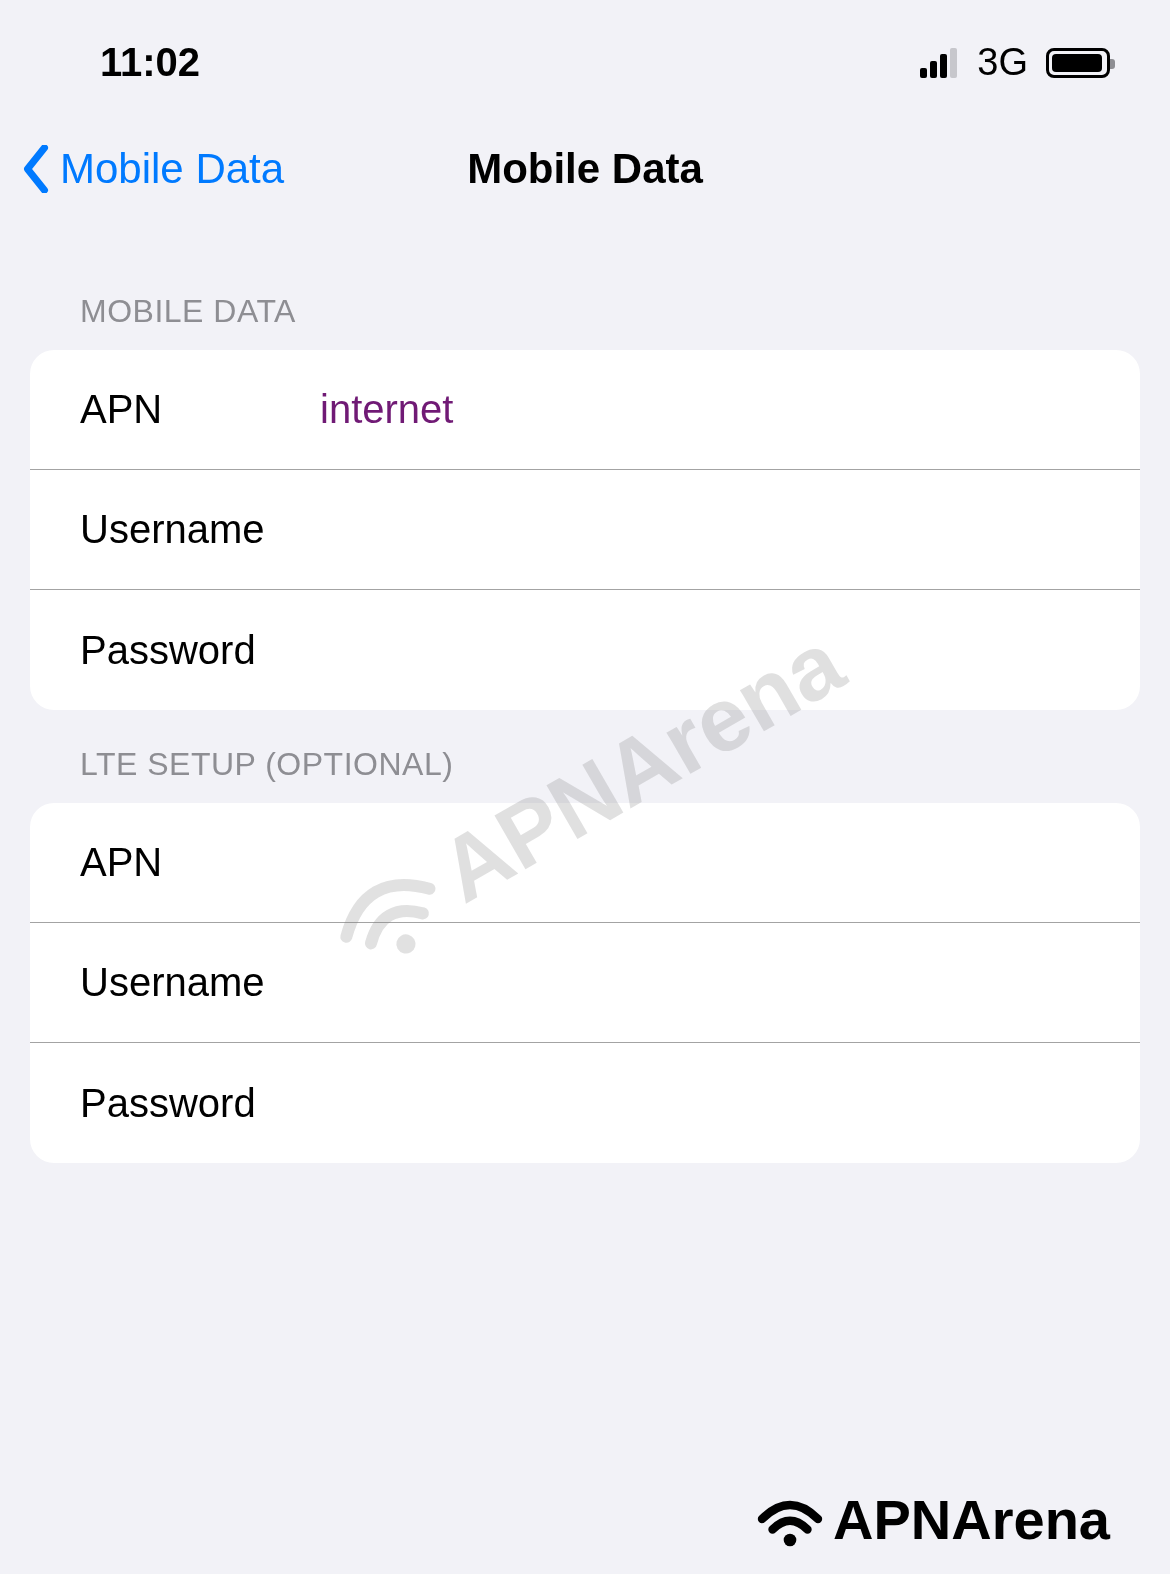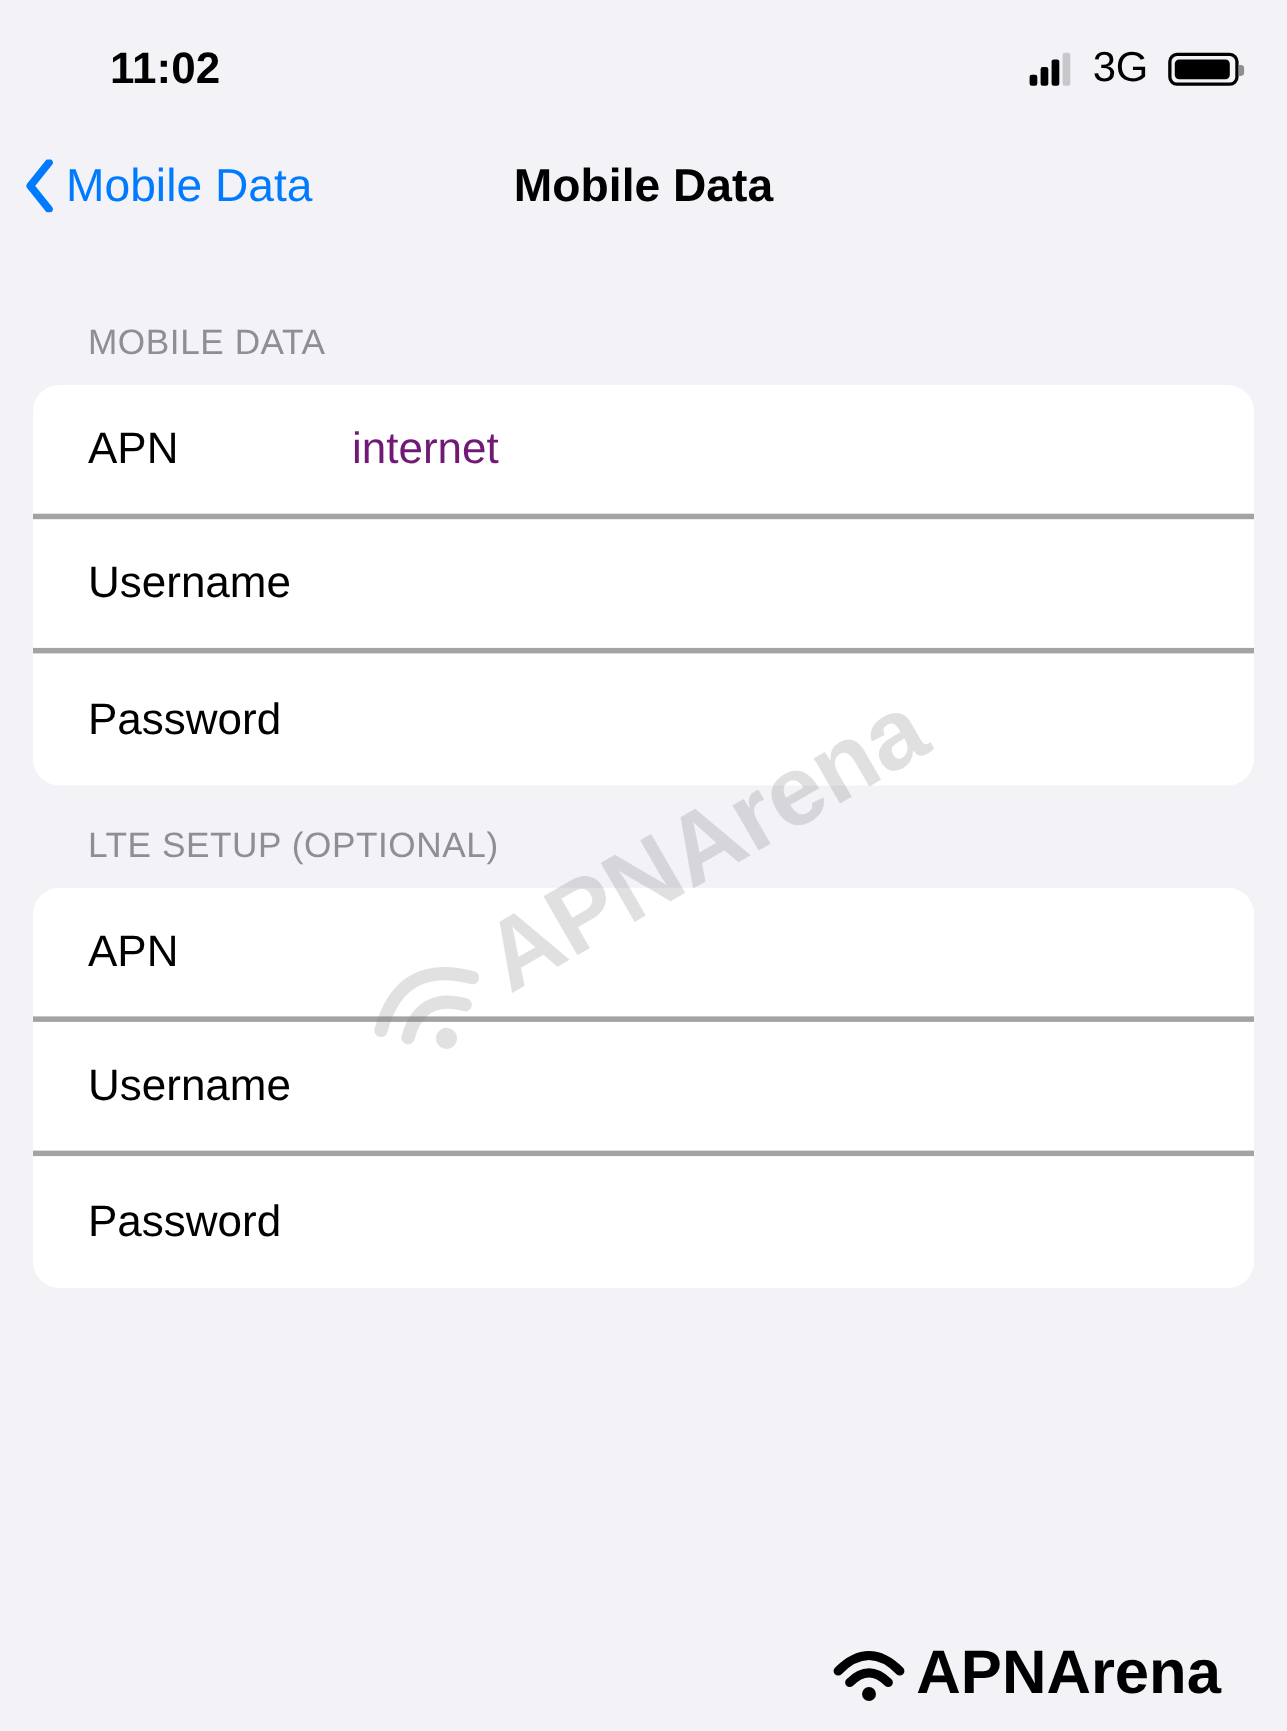--- a/index.html
+++ b/index.html
@@ -12,21 +12,21 @@
       width: 1170px;
       height: 1574px;
       background: #f2f2f7;
       position: relative;
       overflow: hidden;
     }
     .status-bar {
       display: flex;
       justify-content: space-between;
       align-items: center;
-      padding: 40px 44px 20px 100px;
+      padding: 40px 60px 20px 100px;
       font-weight: 600;
       font-size: 40px;
     }
     .status-right {
       display: flex;
       align-items: center;
       gap: 12px;
     }
     .signal-bars {
       display: flex;
@@ -116,21 +116,21 @@
     .form-group {
       background: #fff;
       margin: 0 30px;
       border-radius: 24px;
       overflow: hidden;
     }
     .form-row {
       display: flex;
       align-items: center;
       padding: 36px 50px;
-      border-bottom: 5px solid #a3a3a3;
+      border-bottom: 1px solid #a3a3a3;
       min-height: 120px;
     }
     .form-row:last-child {
       border-bottom: none;
     }
     .form-label {
       font-size: 40px;
       color: #000;
       width: 240px;
       flex-shrink: 0;

